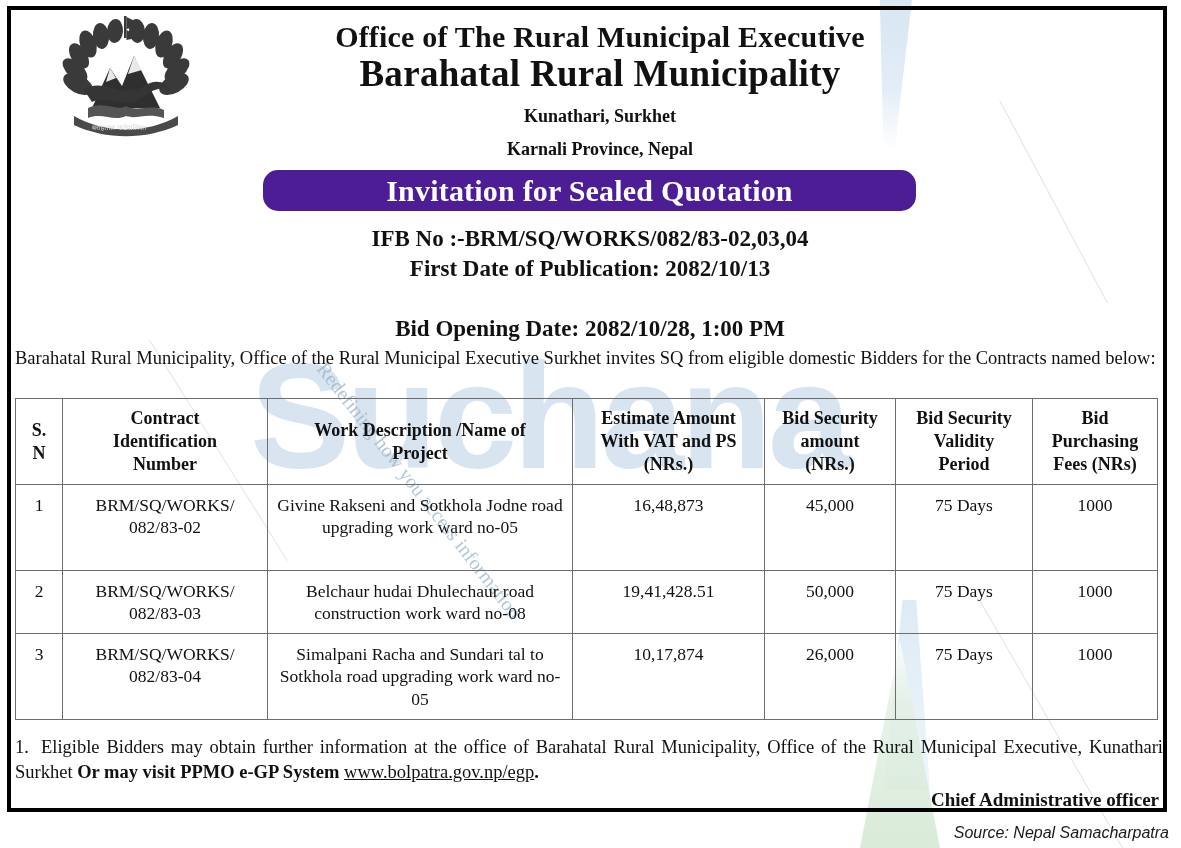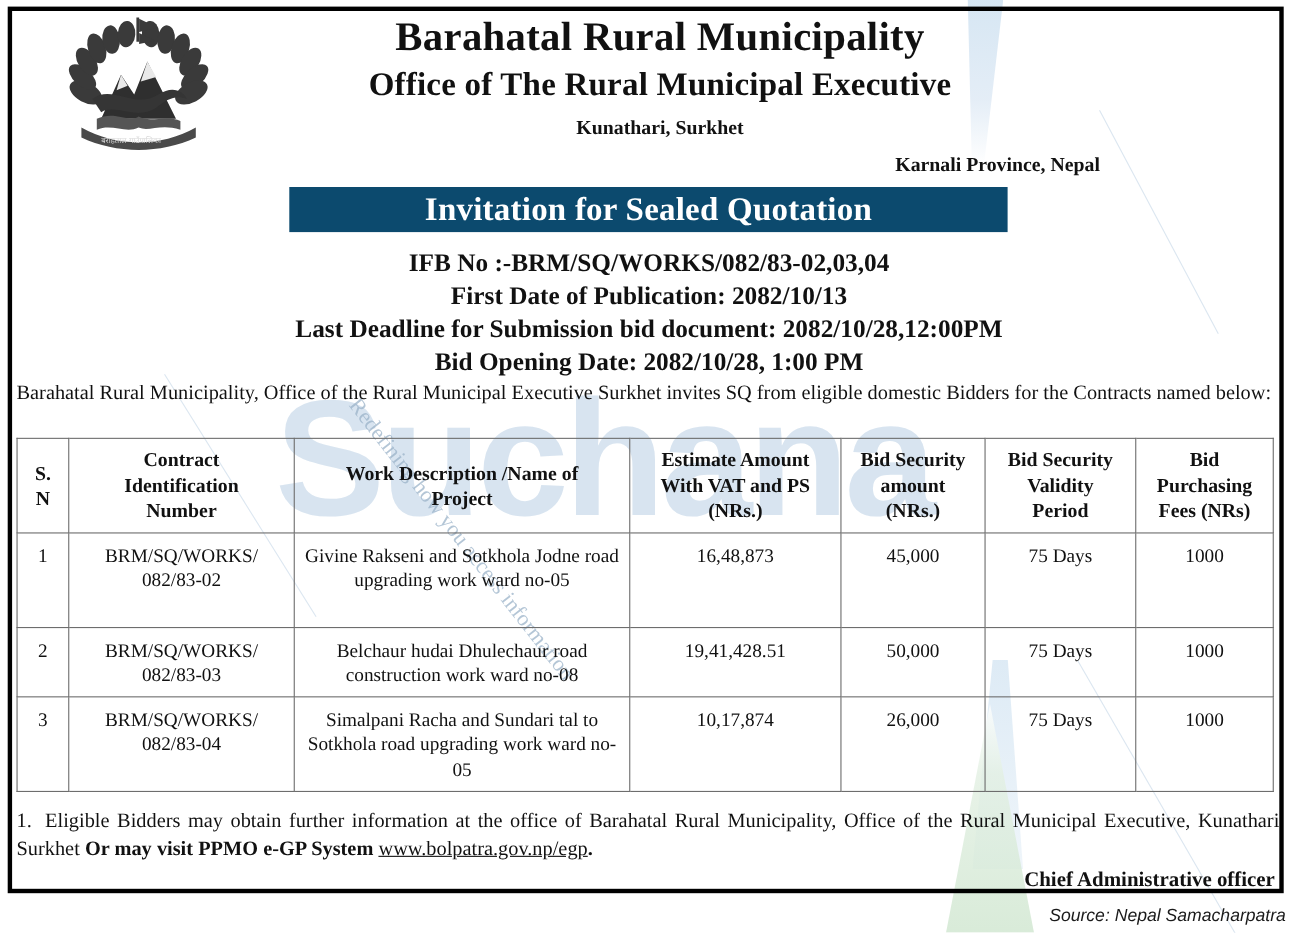--- a/index.html
+++ b/index.html
@@ -143,37 +143,37 @@
   }
   #addr1 {
     font-size: 18px;
     font-weight: 700;
     margin-top: 12px;
   }
   #addr2 {
     font-size: 18px;
     font-weight: 700;
     margin-top: 12px;
-    text-align: right;
   }
 
   
   #banner {
     position: absolute;
     left: 263px;
     top: 170px;
     width: 653px;
     height: 41px;
-    background: #0c4a6e;
+    background: #4c1d95;
     color: #ffffff;
     font-size: 30px;
     font-weight: 700;
     line-height: 41px;
     text-align: center;
     letter-spacing: .2px;
+    border-radius: 15px;
   }
 
   .meta-line {
     position: absolute;
     left: 140px;
     width: 900px;
     text-align: center;
     font-size: 23px;
     font-weight: 700;
   }
@@ -325,31 +325,30 @@
 
           <path d="M26 104 C58 122 98 122 130 104 L130 113 C98 128 58 128 26 113 Z" fill="#4a4a4a"></path>
         </g>
         <g fill="#d8d8d8" font-size="7" font-family="DejaVu Sans, sans-serif">
           <text x="44" y="118">बराहताल गाउँपालिका</text>
         </g>
       </svg>
     </div>
 
     <div class="title-block">
+      <div id="office-title">Office of The Rural Municipal Executive</div>
       <div id="org-title">Barahatal Rural Municipality</div>
-      <div id="office-title">Office of The Rural Municipal Executive</div>
       <div id="addr1">Kunathari, Surkhet</div>
       <div id="addr2">Karnali Province, Nepal</div>
     </div>
 
     <div id="banner">Invitation for Sealed Quotation</div>
 
     <div class="meta-line" id="meta-ifb">IFB No :-BRM/SQ/WORKS/082/83-02,03,04</div>
     <div class="meta-line" id="meta-pubdate">First Date of  Publication: 2082/10/13</div>
-    <div class="meta-line" id="meta-deadline">Last Deadline for Submission bid document: 2082/10/28,12:00PM</div>
     <div class="meta-line" id="meta-opening">Bid Opening Date: 2082/10/28, 1:00 PM</div>
 
     <div id="intro">Barahatal Rural Municipality, Office of the Rural Municipal Executive Surkhet invites SQ from eligible domestic Bidders for the Contracts named below:</div>
 
     <table id="bid-table">
       <colgroup>
         <col class="col-sn">
           <col class="col-cid">
           <col class="col-work">
         <col class="col-est">

